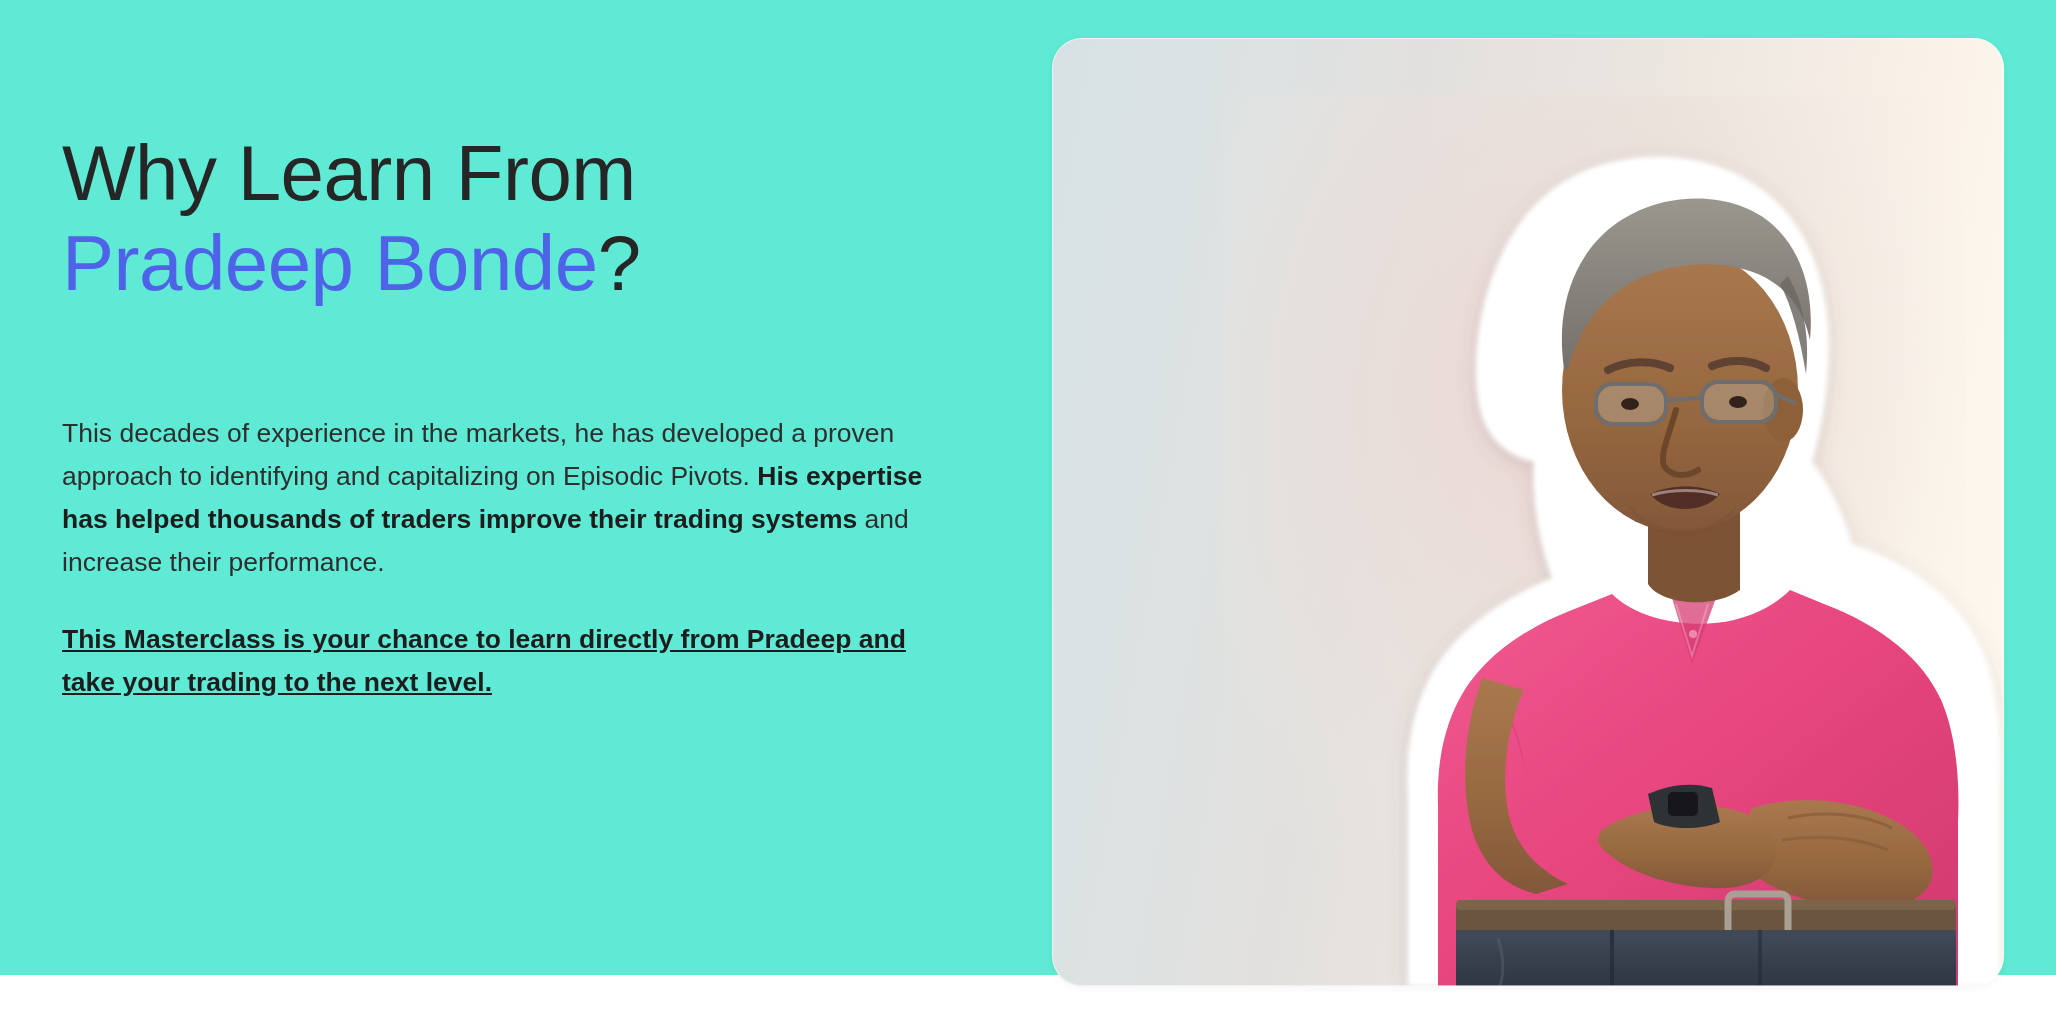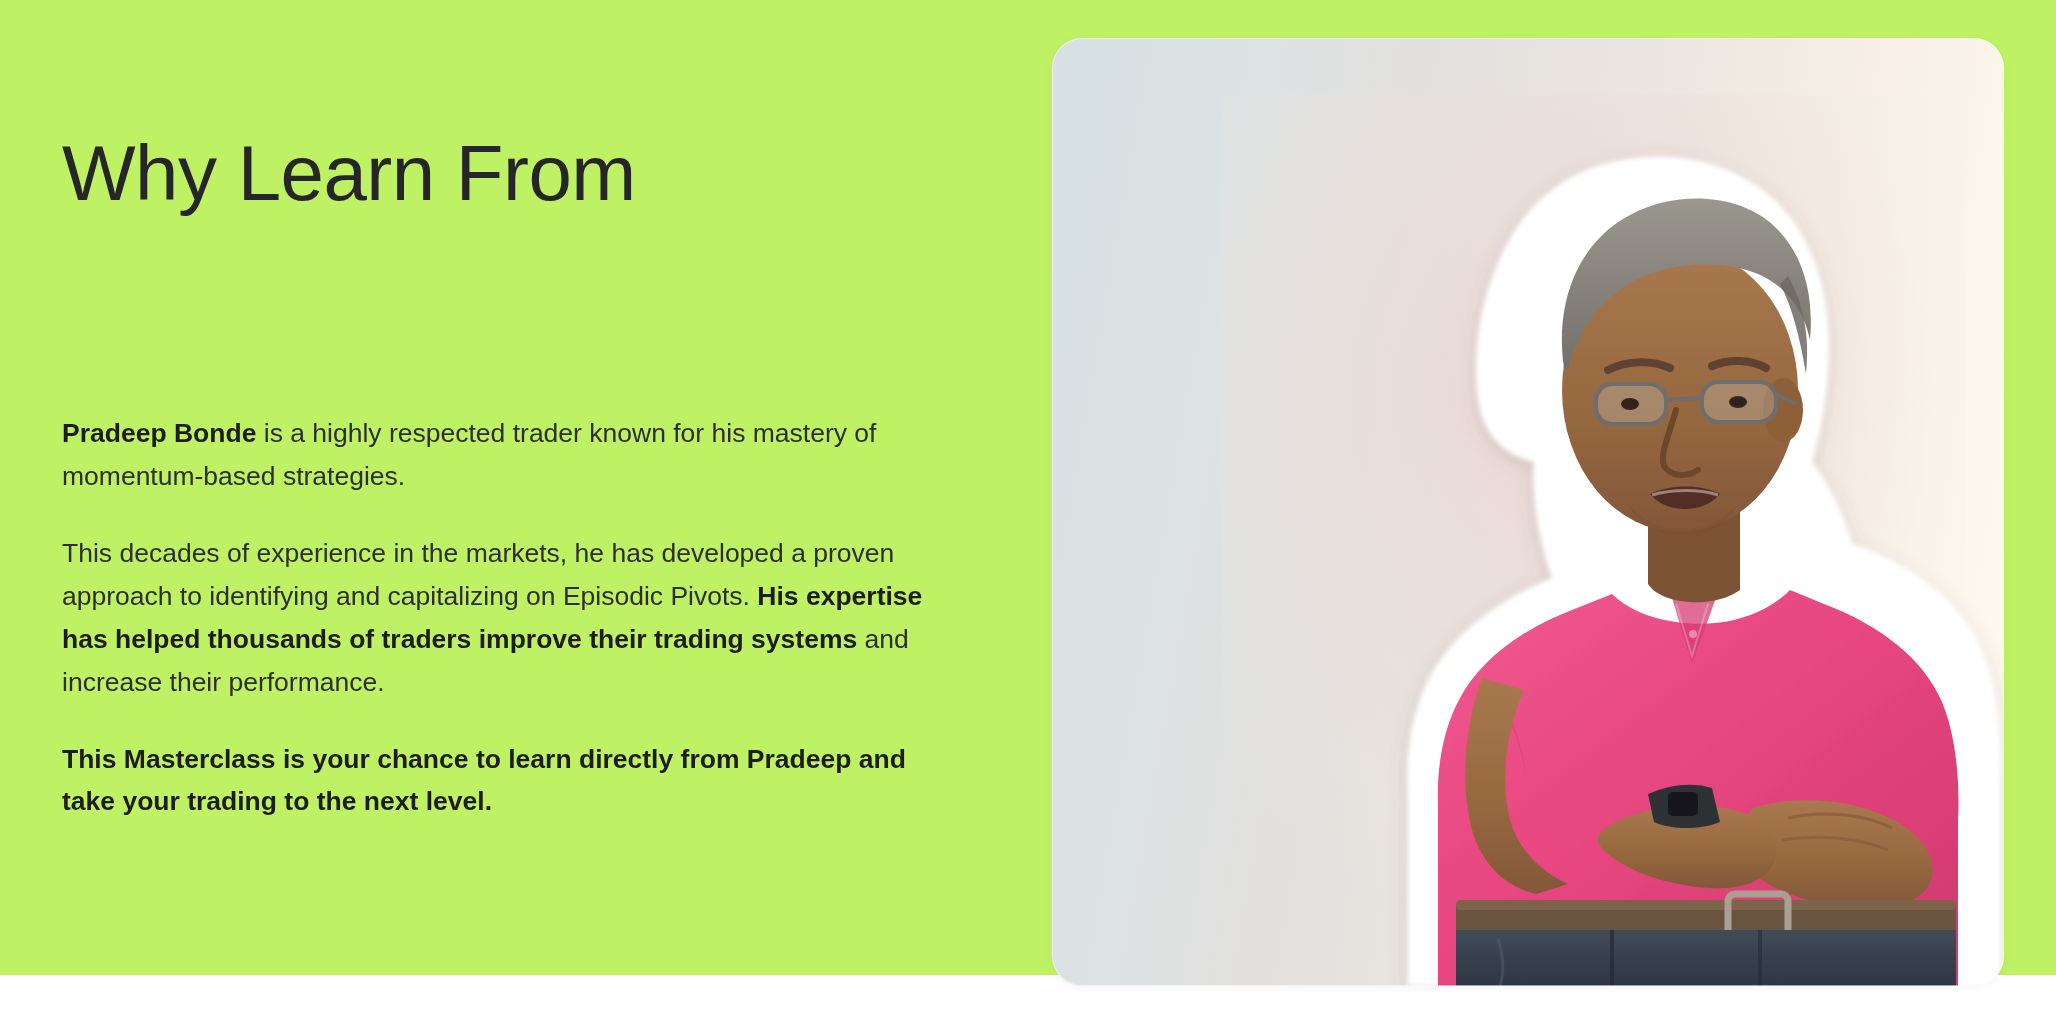--- a/index.html
+++ b/index.html
@@ -2,21 +2,21 @@
 <html><head>
 <meta charset="utf-8">
 <style>
   * { margin:0; padding:0; box-sizing:border-box; }
   html, body {
     width:2056px; height:1016px;
     background:#ffffff;
     font-family:"Liberation Sans", sans-serif;
     overflow:hidden;
   }
-  .page { position:relative; width:2056px; height:975px; background:#bef264; }
+  .page { position:relative; width:2056px; height:975px; background:#5eead4; }
 
   
   .left-col {
     position:absolute;
     left:62px; top:0; width:930px; height:1016px;
   }
   .heading {
     position:absolute;
     left:0; top:128px;
     width:900px;
@@ -33,21 +33,21 @@
   .body-copy {
     position:absolute;
     left:0; top:412px;
     width:890px;
     font-size:26.5px;
     line-height:1.62;
     color:#2e2e2e;
     font-weight:400;
   }
   .body-copy p { margin:0 0 34px 0; max-width:880px; }
-  .body-copy p:last-child { margin-bottom:0; }
+  .body-copy p:last-child { margin-bottom:0;text-decoration:underline; }
   .body-copy b, .body-copy strong { font-weight:700; color:#1d1d1d; }
   .p-bold { font-weight:700; color:#1d1d1d; }
 
   
   .image-card {
     position:absolute;
     left:1052px; top:38px;
     width:952px; height:948px;
     border-radius:30px;
     overflow:hidden;
@@ -88,25 +88,25 @@
 </style>
 </head>
 <body>
 
 <div class="page">
 
   <div class="left-col">
 
     <h1 class="heading">
       <span class="line">Why Learn From</span>
+      <span class="line"><span class="accent">Pradeep Bonde</span><span class="qmark">?</span></span>
     </h1>
 
     <div class="body-copy">
 
-      <p><b>Pradeep Bonde</b><span> is a highly respected trader known for his mastery of momentum-based strategies.</span></p>
 
       <p><span>This decades of experience in the markets, he has developed a proven approach to identifying and capitalizing on Episodic Pivots. </span><b>His expertise has helped thousands of traders improve their trading systems</b><span> and increase their performance.</span></p>
 
       <p class="p-bold">This Masterclass is your chance to learn directly from Pradeep and take your trading to the next level.</p>
 
     </div>
   </div>
 
   <div class="image-card">
     <div class="bg-halo"></div>

